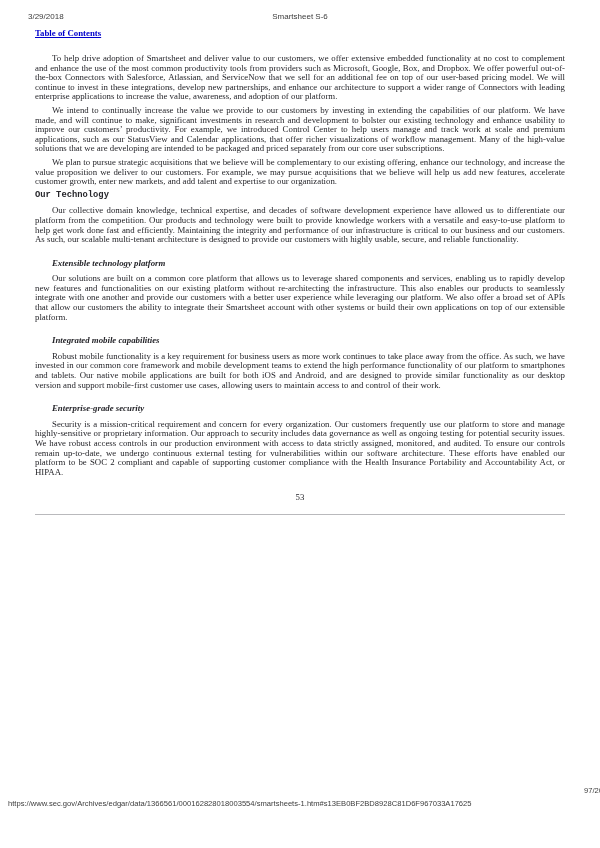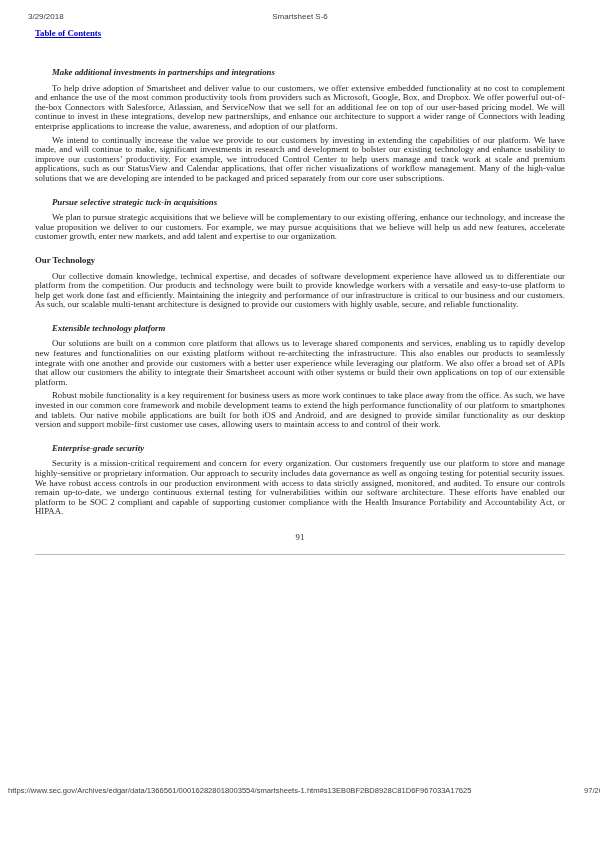--- a/index.html
+++ b/index.html
@@ -46,21 +46,21 @@
     right: 0;
     height: 12px;
     font-family: "Liberation Sans", sans-serif;
     font-size: 7.6px;
     color: #3c3c3c;
     white-space: nowrap;
   }
   .print-footer .url {
     position: absolute;
     left: 8px;
-    top: 0;
+    top: 13px;
   }
   .print-footer .pageno {
     position: absolute;
     right: -3px;
     top: 0;
   }
   
   .toc-link {
     position: absolute;
     top: 28px;
@@ -79,21 +79,22 @@
     font-size: 8.8px;
     line-height: 9.6px;
   }
   .heading_italic {
     font-weight: bold;
     font-style: italic;
     margin: 14px 0 6px 17px;
   }
   .heading_bold {
     font-weight: bold;
-    margin: 14px 0 6px 0;
+    margin: 4px 0 6px 0;
+    font-family: Liberation Mono, monospace;
   }
   .paragraph {
     text-indent: 17px;
     text-align: justify;
     margin: 0 0 4px 0;
   }
   .page-number {
     text-align: center;
     font-size: 8.8px;
     margin-top: 16px;
@@ -111,33 +112,32 @@
 
   <div class="print-header">
     <span class="date">3/29/2018</span>
     <span class="title">Smartsheet S-6</span>
   </div>
 
   <a class="toc-link">Table of Contents</a>
 
   <div class="doc-content">
 
-    <div class="heading_italic">Make additional investments in partnerships and integrations</div>
       <div class="paragraph">To help drive adoption of Smartsheet and deliver value to our customers, we offer extensive embedded functionality at no cost to complement and enhance the use of the most common productivity tools from providers such as Microsoft, Google, Box, and Dropbox. We offer powerful out-of-the-box Connectors with Salesforce, Atlassian, and ServiceNow that we sell for an additional fee on top of our user-based pricing model. We will continue to invest in these integrations, develop new partnerships, and enhance our architecture to support a wider range of Connectors with leading enterprise applications to increase the value, awareness, and adoption of our platform.</div>
       <div class="paragraph">We intend to continually increase the value we provide to our customers by investing in extending the capabilities of our platform. We have made, and will continue to make, significant investments in research and development to bolster our existing technology and enhance usability to improve our customers’ productivity. For example, we introduced Control Center to help users manage and track work at scale and premium applications, such as our StatusView and Calendar applications, that offer richer visualizations of workflow management. Many of the high-value solutions that we are developing are intended to be packaged and priced separately from our core user subscriptions.</div>
-      <div class="heading_italic">Pursue selective strategic tuck-in acquisitions</div>
       <div class="paragraph">We plan to pursue strategic acquisitions that we believe will be complementary to our existing offering, enhance our technology, and increase the value proposition we deliver to our customers. For example, we may pursue acquisitions that we believe will help us add new features, accelerate customer growth, enter new markets, and add talent and expertise to our organization.</div>
       <div class="heading_bold">Our Technology</div>
       <div class="paragraph">Our collective domain knowledge, technical expertise, and decades of software development experience have allowed us to differentiate our platform from the competition. Our products and technology were built to provide knowledge workers with a versatile and easy-to-use platform to help get work done fast and efficiently. Maintaining the integrity and performance of our infrastructure is critical to our business and our customers. As such, our scalable multi-tenant architecture is designed to provide our customers with highly usable, secure, and reliable functionality.</div>
       <div class="heading_italic">Extensible technology platform</div>
       <div class="paragraph">Our solutions are built on a common core platform that allows us to leverage shared components and services, enabling us to rapidly develop new features and functionalities on our existing platform without re-architecting the infrastructure. This also enables our products to seamlessly integrate with one another and provide our customers with a better user experience while leveraging our platform. We also offer a broad set of APIs that allow our customers the ability to integrate their Smartsheet account with other systems or build their own applications on top of our extensible platform.</div>
+      <div class="heading_italic">Integrated mobile capabilities</div>
       <div class="paragraph">Robust mobile functionality is a key requirement for business users as more work continues to take place away from the office. As such, we have invested in our common core framework and mobile development teams to extend the high performance functionality of our platform to smartphones and tablets. Our native mobile applications are built for both iOS and Android, and are designed to provide similar functionality as our desktop version and support mobile-first customer use cases, allowing users to maintain access to and control of their work.</div>
       <div class="heading_italic">Enterprise-grade security</div>
       <div class="paragraph">Security is a mission-critical requirement and concern for every organization. Our customers frequently use our platform to store and manage highly-sensitive or proprietary information. Our approach to security includes data governance as well as ongoing testing for potential security issues. We have robust access controls in our production environment with access to data strictly assigned, monitored, and audited. To ensure our controls remain up-to-date, we undergo continuous external testing for vulnerabilities within our software architecture. These efforts have enabled our platform to be SOC 2 compliant and capable of supporting customer compliance with the Health Insurance Portability and Accountability Act, or HIPAA.</div>
-      <div class="page-number">91</div>
+      <div class="page-number">53</div>
     <hr class="divider-rule">
   </div>
 
   <div class="print-footer">
     <span class="url">https://www.sec.gov/Archives/edgar/data/1366561/000162828018003554/smartsheets-1.htm#s13EB0BF2BD8928C81D6F967033A17625</span>
     <span class="pageno">97/20</span>
   </div>
 
 </div>
 

